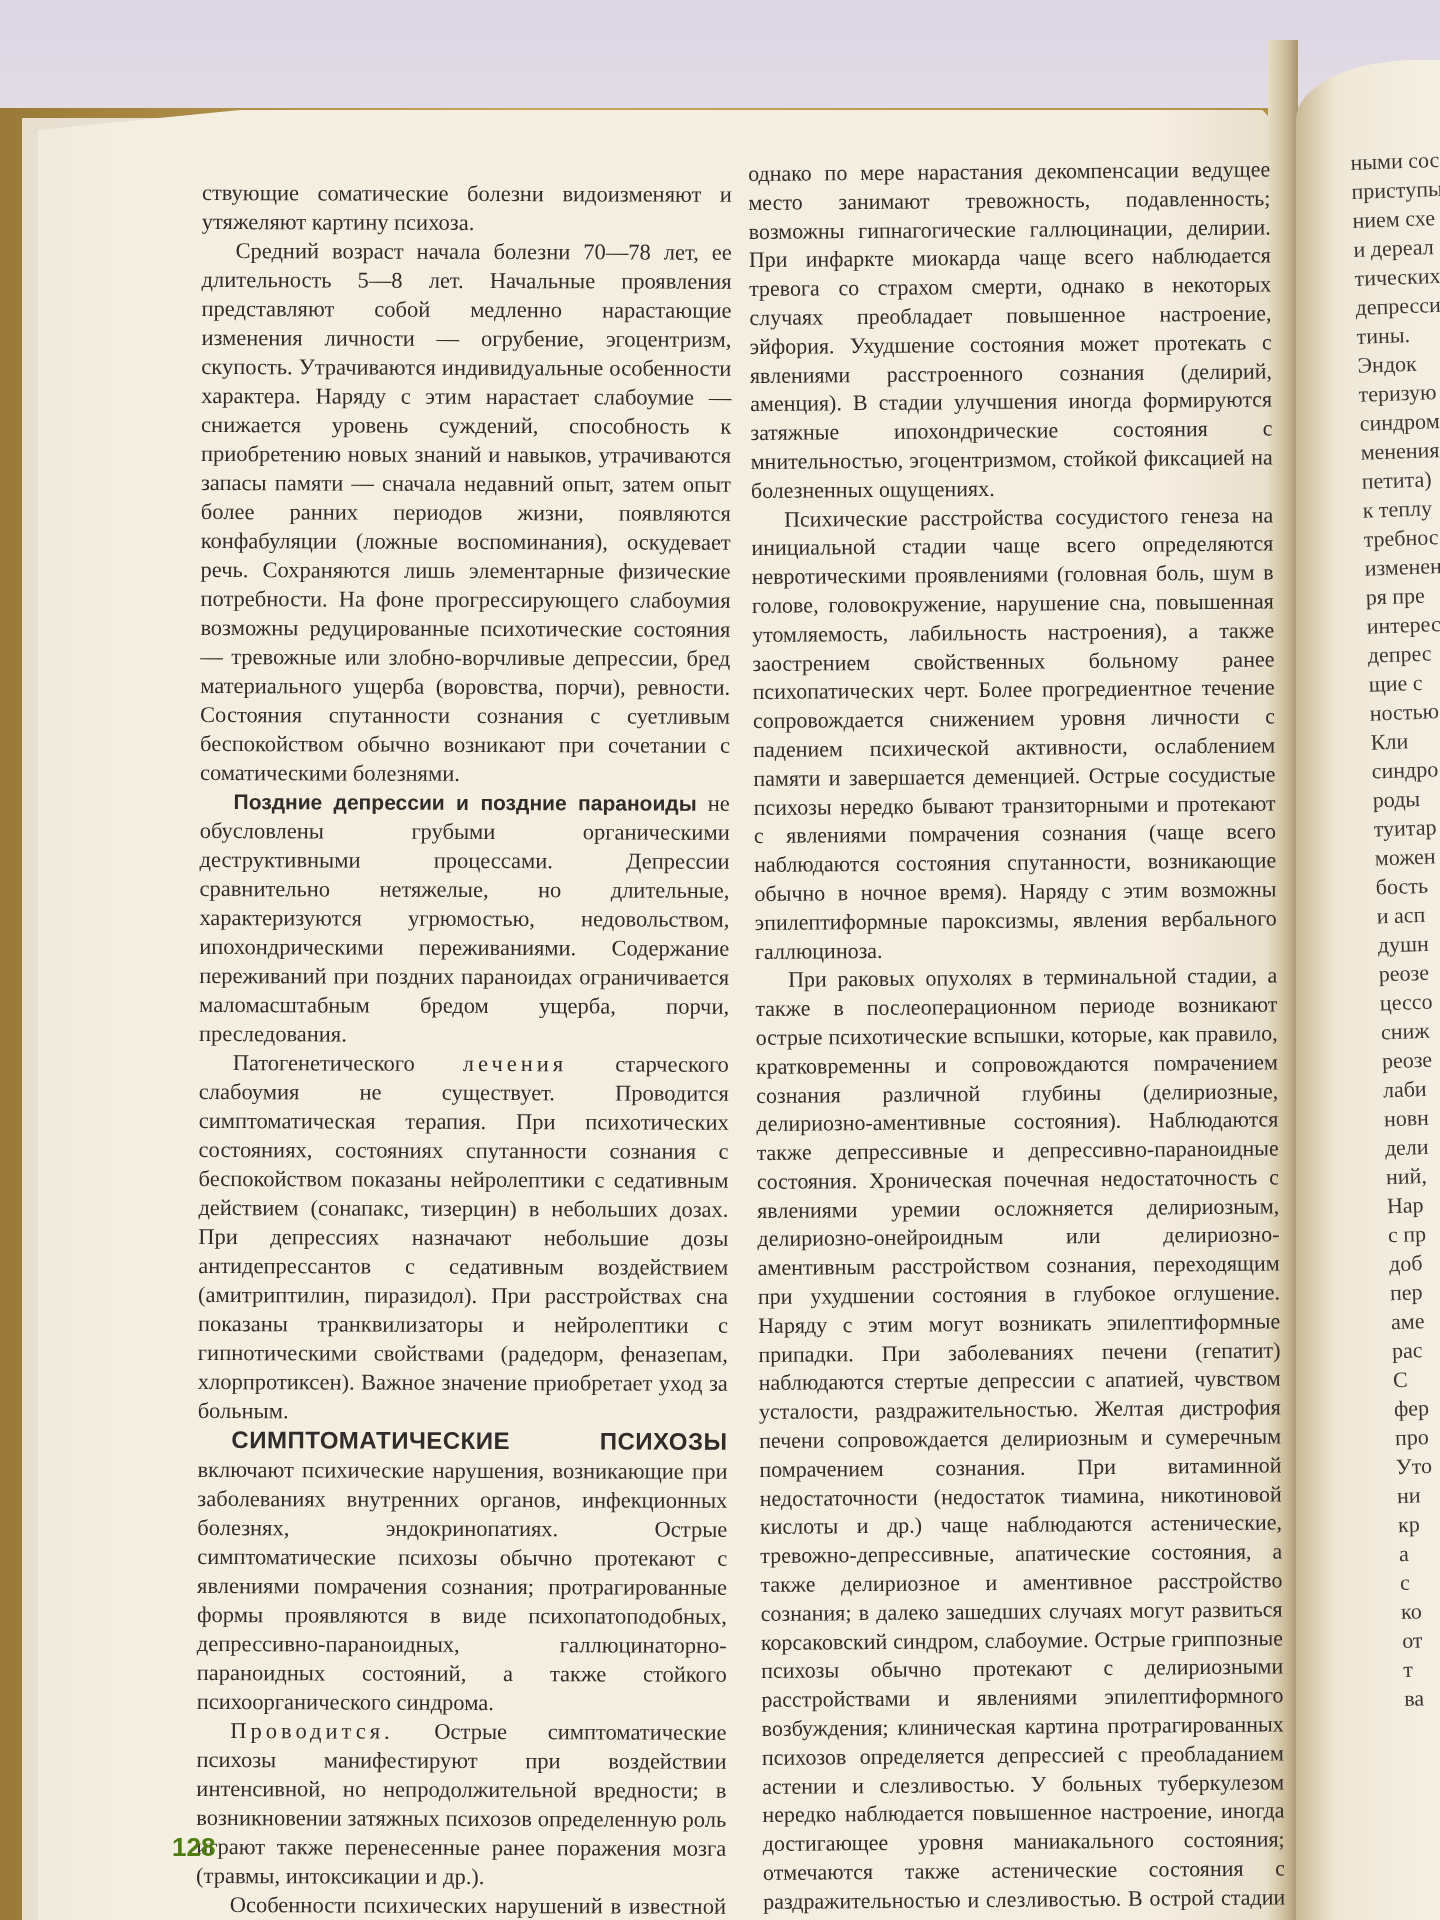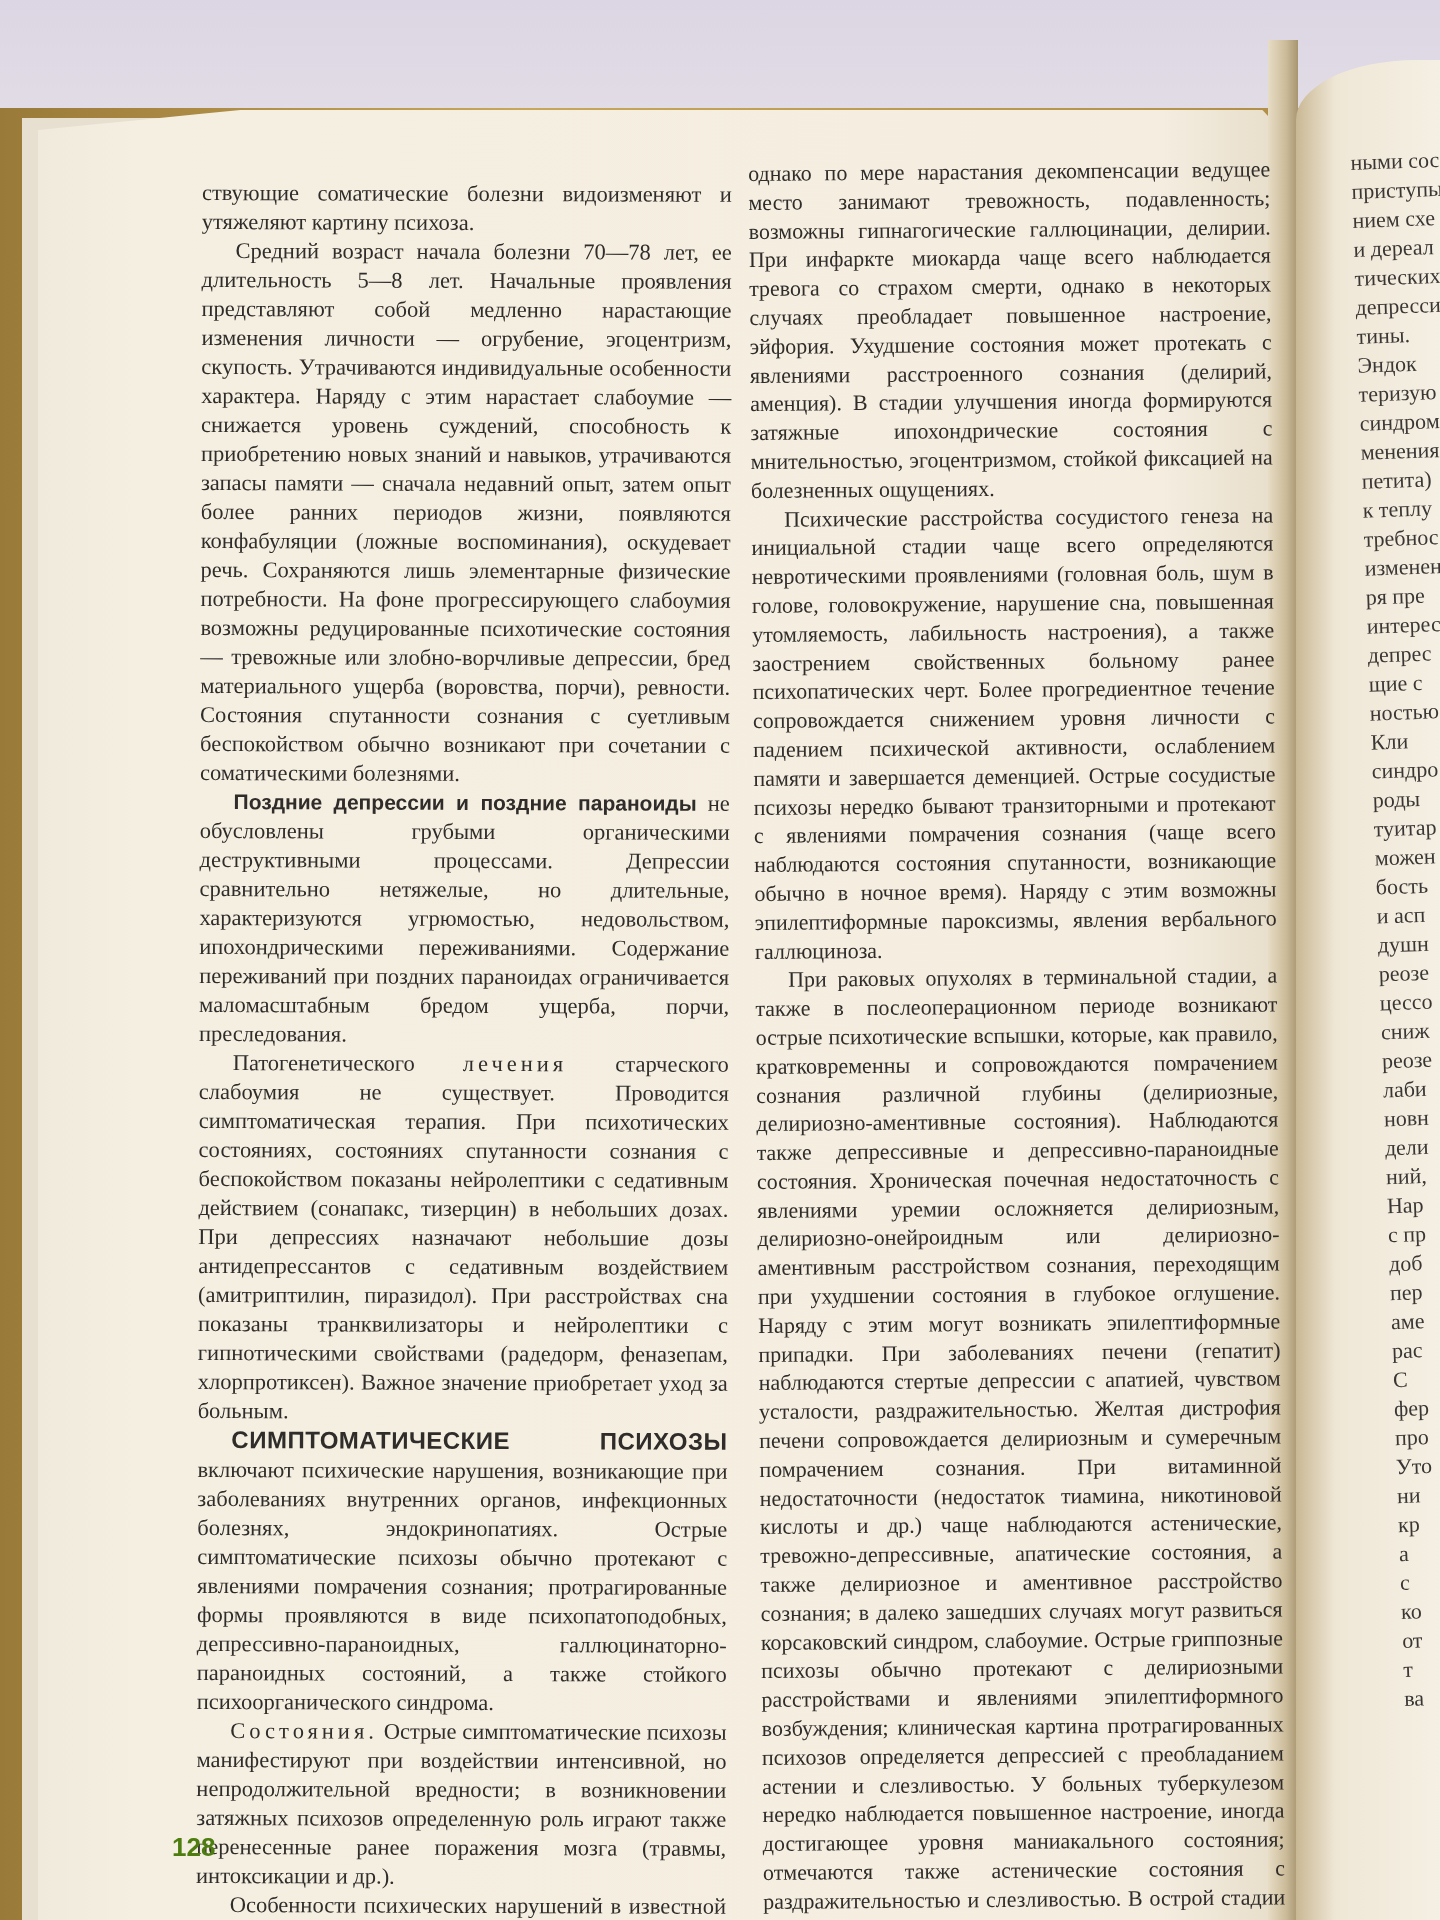--- a/index.html
+++ b/index.html
@@ -39,21 +39,21 @@
 <div class="page"></div>
 <div class="spine"></div>
 <div class="rightpage"></div>
 
 <div class="col col-left">
   <p class="noindent">ствующие соматические болезни видоизменяют и утяжеляют картину психоза.</p>
   <p>Средний возраст начала болезни 70—78 лет, ее длительность 5—8 лет. Начальные проявления представляют собой медленно нарастающие изменения личности — огрубение, эгоцентризм, скупость. Утрачиваются индивидуальные особенности характера. Наряду с этим нарастает слабоумие — снижается уровень суждений, способность к приобретению новых знаний и навыков, утрачиваются запасы памяти — сначала недавний опыт, затем опыт более ранних периодов жизни, появляются конфабуляции (ложные воспоминания), оскудевает речь. Сохраняются лишь элементарные физические потребности. На фоне прогрессирующего слабоумия возможны редуцированные психотические состояния — тревожные или злобно-ворчливые депрессии, бред материального ущерба (воровства, порчи), ревности. Состояния спутанности сознания с суетливым беспокойством обычно возникают при сочетании с соматическими болезнями.</p>
   <p><span class="bold">Поздние депрессии и поздние параноиды</span><span> не обусловлены грубыми органическими деструктивными процессами. Депрессии сравнительно нетяжелые, но длительные, характеризуются угрюмостью, недовольством, ипохондрическими переживаниями. Содержание переживаний при поздних параноидах ограничивается маломасштабным бредом ущерба, порчи, преследования.</span></p>
   <p><span>Патогенетического </span><span class="sp">лечения</span><span> старческого слабоумия не существует. Проводится симптоматическая терапия. При психотических состояниях, состояниях спутанности сознания с беспокойством показаны нейролептики с седативным действием (сонапакс, тизерцин) в небольших дозах. При депрессиях назначают небольшие дозы антидепрессантов с седативным воздействием (амитриптилин, пиразидол). При расстройствах сна показаны транквилизаторы и нейролептики с гипнотическими свойствами (радедорм, феназепам, хлорпротиксен). Важное значение приобретает уход за больным.</span></p>
   <p><span class="caps">СИМПТОМАТИЧЕСКИЕ ПСИХОЗЫ</span><span> включают психические нарушения, возникающие при заболеваниях внутренних органов, инфекционных болезнях, эндокринопатиях. Острые симптоматические психозы обычно протекают с явлениями помрачения сознания; протрагированные формы проявляются в виде психопатоподобных, депрессивно-параноидных, галлюцинаторно-параноидных состояний, а также стойкого психоорганического синдрома.</span></p>
-  <p><span class="sp">Состояния.</span><span> Острые симптоматические психозы манифестируют при воздействии интенсивной, но непродолжительной вредности; в возникновении затяжных психозов определенную роль играют также перенесенные ранее поражения мозга (травмы, интоксикации и др.).</span></p>
+  <p><span class="sp">Проводится.</span><span> Острые симптоматические психозы манифестируют при воздействии интенсивной, но непродолжительной вредности; в возникновении затяжных психозов определенную роль играют также перенесенные ранее поражения мозга (травмы, интоксикации и др.).</span></p>
   <p>Особенности психических нарушений в известной мере зависят от соматического страдания, вызвавшего психоз. Остро развивающаяся сердечная недостаточность может сопровождаться явлениями оглушения, аменцией; при хронической сердечной недостаточности преобладают вялость, апатия, безынициативность,</p>
 </div>
 
 <div class="col col-mid">
   <p class="noindent">однако по мере нарастания декомпенсации ведущее место занимают тревожность, подавленность; возможны гипнагогические галлюцинации, делирии. При инфаркте миокарда чаще всего наблюдается тревога со страхом смерти, однако в некоторых случаях преобладает повышенное настроение, эйфория. Ухудшение состояния может протекать с явлениями расстроенного сознания (делирий, аменция). В стадии улучшения иногда формируются затяжные ипохондрические состояния с мнительностью, эгоцентризмом, стойкой фиксацией на болезненных ощущениях.</p>
   <p>Психические расстройства сосудистого генеза на инициальной стадии чаще всего определяются невротическими проявлениями (головная боль, шум в голове, головокружение, нарушение сна, повышенная утомляемость, лабильность настроения), а также заострением свойственных больному ранее психопатических черт. Более прогредиентное течение сопровождается снижением уровня личности с падением психической активности, ослаблением памяти и завершается деменцией. Острые сосудистые психозы нередко бывают транзиторными и протекают с явлениями помрачения сознания (чаще всего наблюдаются состояния спутанности, возникающие обычно в ночное время). Наряду с этим возможны эпилептиформные пароксизмы, явления вербального галлюциноза.</p>
   <p>При раковых опухолях в терминальной стадии, а также в послеоперационном периоде возникают острые психотические вспышки, которые, как правило, кратковременны и сопровождаются помрачением сознания различной глубины (делириозные, делириозно-аментивные состояния). Наблюдаются также депрессивные и депрессивно-параноидные состояния. Хроническая почечная недостаточность с явлениями уремии осложняется делириозным, делириозно-онейроидным или делириозно-аментивным расстройством сознания, переходящим при ухудшении состояния в глубокое оглушение. Наряду с этим могут возникать эпилептиформные припадки. При заболеваниях печени (гепатит) наблюдаются стертые депрессии с апатией, чувством усталости, раздражительностью. Желтая дистрофия печени сопровождается делириозным и сумеречным помрачением сознания. При витаминной недостаточности (недостаток тиамина, никотиновой кислоты и др.) чаще наблюдаются астенические, тревожно-депрессивные, апатические состояния, а также делириозное и аментивное расстройство сознания; в далеко зашедших случаях могут развиться корсаковский синдром, слабоумие. Острые гриппозные психозы обычно протекают с делириозными расстройствами и явлениями эпилептиформного возбуждения; клиническая картина протрагированных психозов определяется депрессией с преобладанием астении и слезливостью. У больных туберкулезом нередко наблюдается повышенное настроение, иногда достигающее уровня маниакального состояния; отмечаются также астенические состояния с раздражительностью и слезливостью. В острой стадии ревматизма наряду со сновидно-делириоз-</p>
 </div>
 
 <div class="pagenum">128</div>

